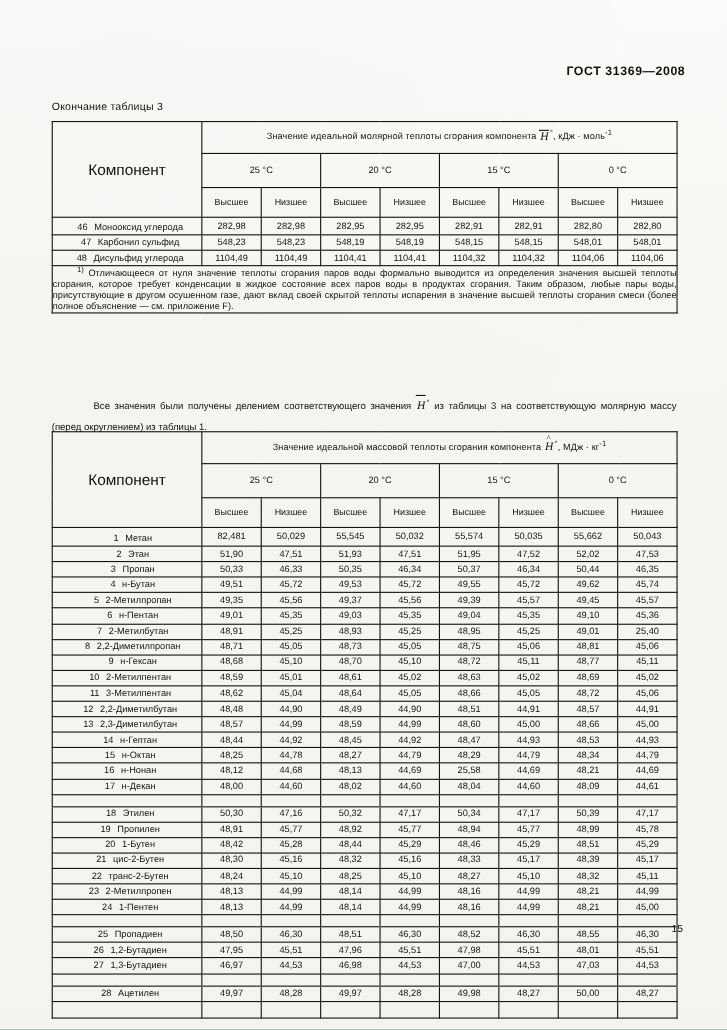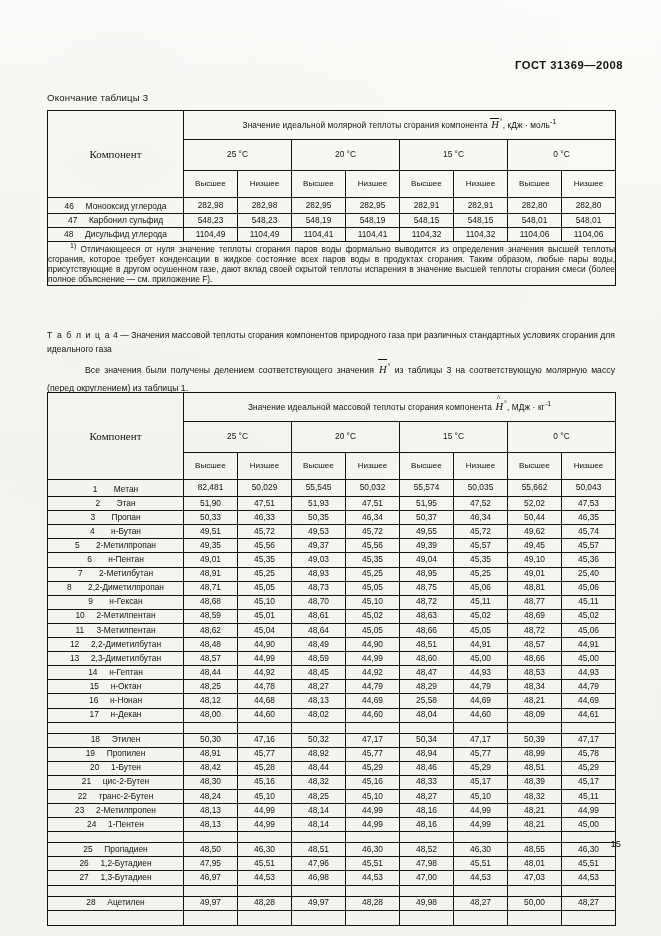--- a/index.html
+++ b/index.html
@@ -61,33 +61,32 @@
   .tbl .outer-top { border-top-width: 1.6px; }
   .tbl .thick-bottom { border-bottom-width: 1.6px; }
   .hdr-span {
     font-size: 8.3px;
     height: 28px;
     letter-spacing: 0.1px;
   }
   .hdr-temp { height: 30px; font-size: 8.4px; }
   .hdr-hl { height: 26px; font-size: 8.1px; }
   .comp-head {
-    font-size: 11px;
-    font-family: Liberation Serif, serif;
+    font-size: 14px;
   }
   .num { font-size: 8.4px; text-align: center; white-space: nowrap; }
   .name-cell {
     text-align: left;
     font-size: 8.4px;
     white-space: nowrap;
   }
   .rowidx {
     display: inline-block;
     width: 15px;
-    text-align: left;
+    text-align: right;
     margin-right: 6px;
   }
   .datarow td { height: 13.1px; }
   .spacer td { height: 10px; border-left: 1px solid #15120f; border-right: 1px solid #15120f; border-top: 0; border-bottom: 0; }
   .note-cell {
     text-align: left;
     font-size: 8.4px;
     line-height: 1.5;
     padding: 5px 9px 7px 9px;
   }
@@ -222,25 +221,20 @@
           <td class="num">1104,06</td>
         </tr>
         <tr>
           <td colspan="9" class="note-cell" style="border-top-width: 1.6px; border-bottom-width: 1.6px;">
             <p><span style="display:inline-block;width:22px"></span><sup class="fn">1)</sup> <span>Отличающееся от нуля значение теплоты сгорания паров воды формально выводится из определения значения высшей теплоты сгорания, которое требует конденсации в жидкое состояние всех паров воды в продуктах сгорания. Таким образом, любые пары воды, присутствующие в другом осушенном газе, дают вклад своей скрытой теплоты испарения в значение высшей теплоты сгорания смеси (более полное объяснение — см. приложение F).</span></p>
           </td>
         </tr>
       </tbody>
   </table>
 
-  <div class="t4-caption">
-    <span class="lead">Т а б л и ц а</span>
-    <span>4</span>
-    <span>— Значения массовой теплоты сгорания компонентов природного газа при различных стандартных условиях сгорания для идеального газа</span>
-  </div>
 
   <div class="t4-intro">
     <span class="ind"></span><span>Все значения были получены делением соответствующего значения</span>
     <span class="ovl"><span>H</span></span><span class="deg">°</span>
     <span>из таблицы 3 на соответствующую молярную массу (перед округлением) из таблицы 1.</span>
   </div>
 
   <table class="tbl" id="t4" style="left:47px; top:392px; width:568px;">
     <colgroup>
       <col style="width:136px">

